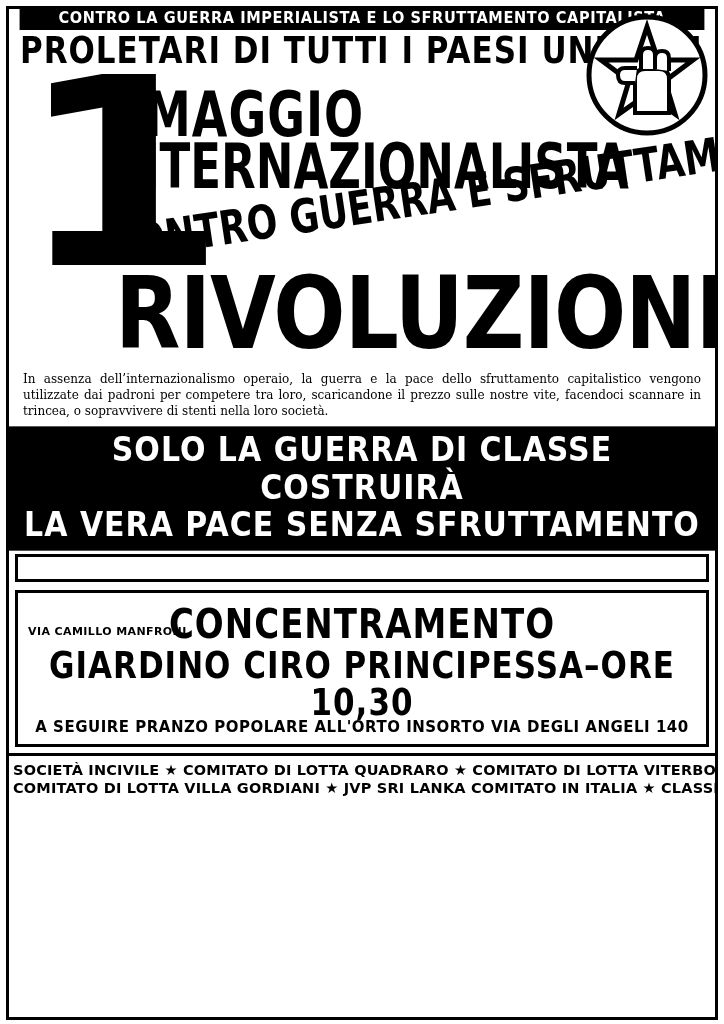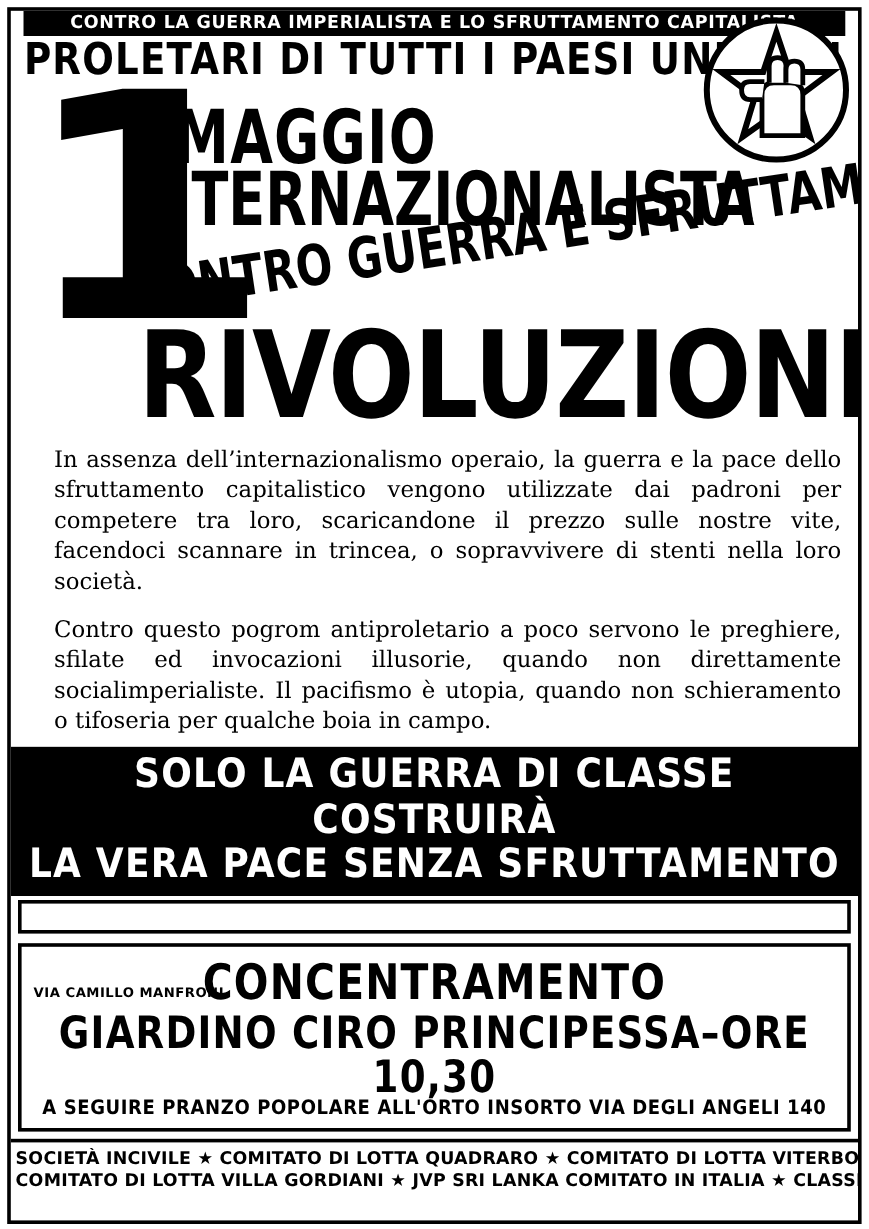--- a/index.html
+++ b/index.html
@@ -133,25 +133,24 @@
     right: 6px;
     top: -58px;
     width: 124px;
     height: 124px;
   }
 
   
   .body-text {
     padding: 10px 14px 4px 14px;
     font-family: "DejaVu Serif", serif;
-    font-size: 19px;
+    font-size: 12px;
     line-height: 1.34;
     text-align: justify;
     color: #000;
-    margin-left: 22px;
   }
   .body-text p { margin: 0 0 15px 0; }
   .body-text p:last-child { margin-bottom: 6px; }
 
   
   .slogan {
     background: #000;
     color: #fff;
     text-align: center;
     font-weight: bold;
@@ -251,21 +250,20 @@
             <path d="M50 70 L40 70 Q33 70 33 62 Q33 55 40 55 L52 55"></path>
             <path d="M56 56 L56 42 Q56 35 63 35 Q70 35 70 42 L70 56"></path>
             <path d="M70 56 L70 45 Q70 38 77 38 Q84 38 84 45 L84 58"></path>
           </g>
         </svg>
       </span>
     </div>
 
     <div class="body-text">
       <p>In assenza dell’internazionalismo operaio, la guerra e la pace dello sfruttamento capitalistico vengono utilizzate dai padroni per competere tra loro, scaricandone il prezzo sulle nostre vite, facendoci scannare in trincea, o sopravvivere di stenti nella loro società.</p>
-      <p>Contro questo pogrom antiproletario a poco servono le preghiere, sfilate ed invocazioni illusorie, quando non direttamente socialimperialiste. Il pacifismo è utopia, quando non schieramento o tifoseria per qualche boia in campo.</p>
     </div>
 
     <div class="slogan">
       <div>SOLO LA GUERRA DI CLASSE COSTRUIRÀ</div>
       <div>LA VERA PACE SENZA SFRUTTAMENTO</div>
     </div>
 
     <div class="spacer-box"></div>
 
     <div class="conc-box">

